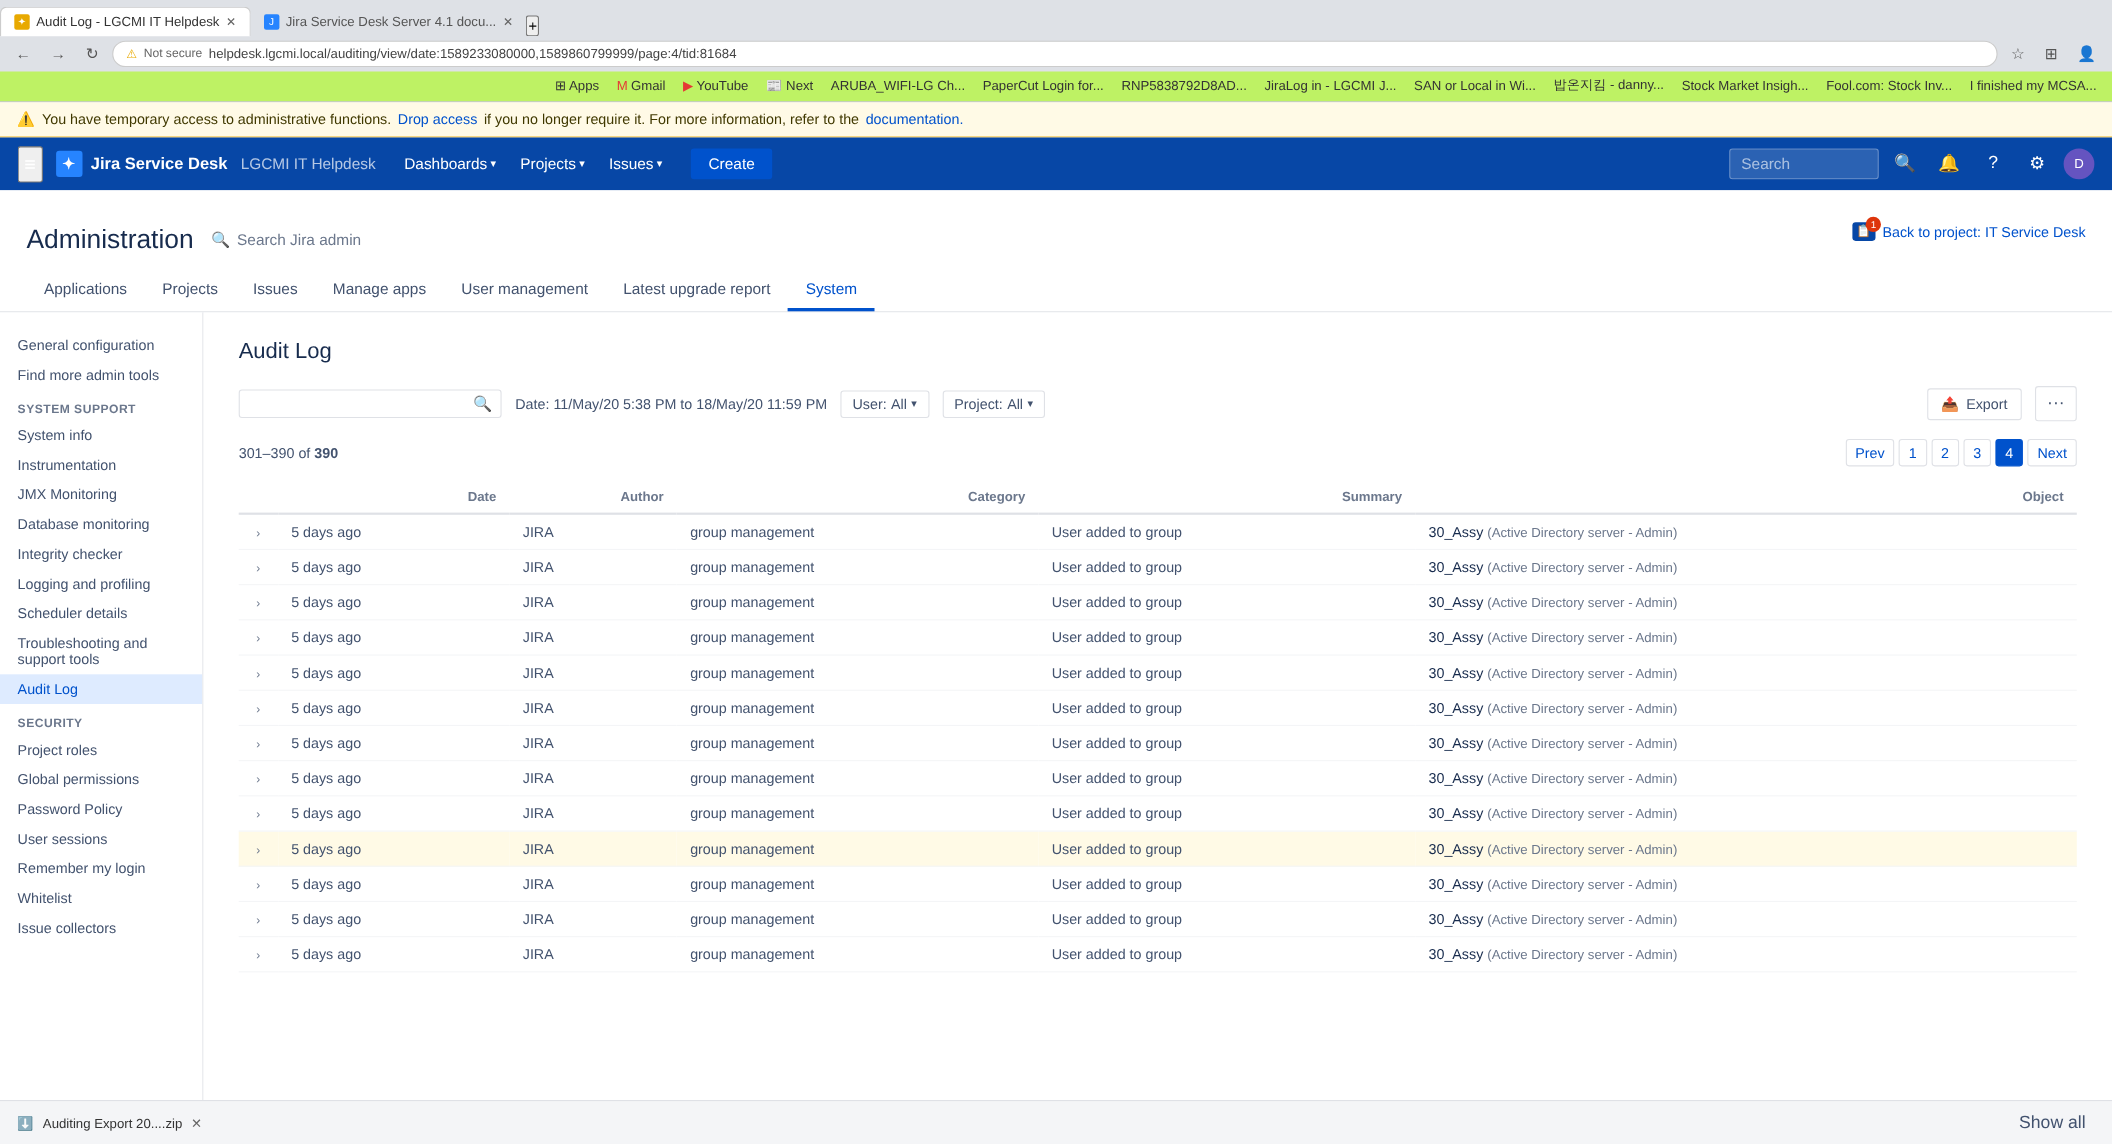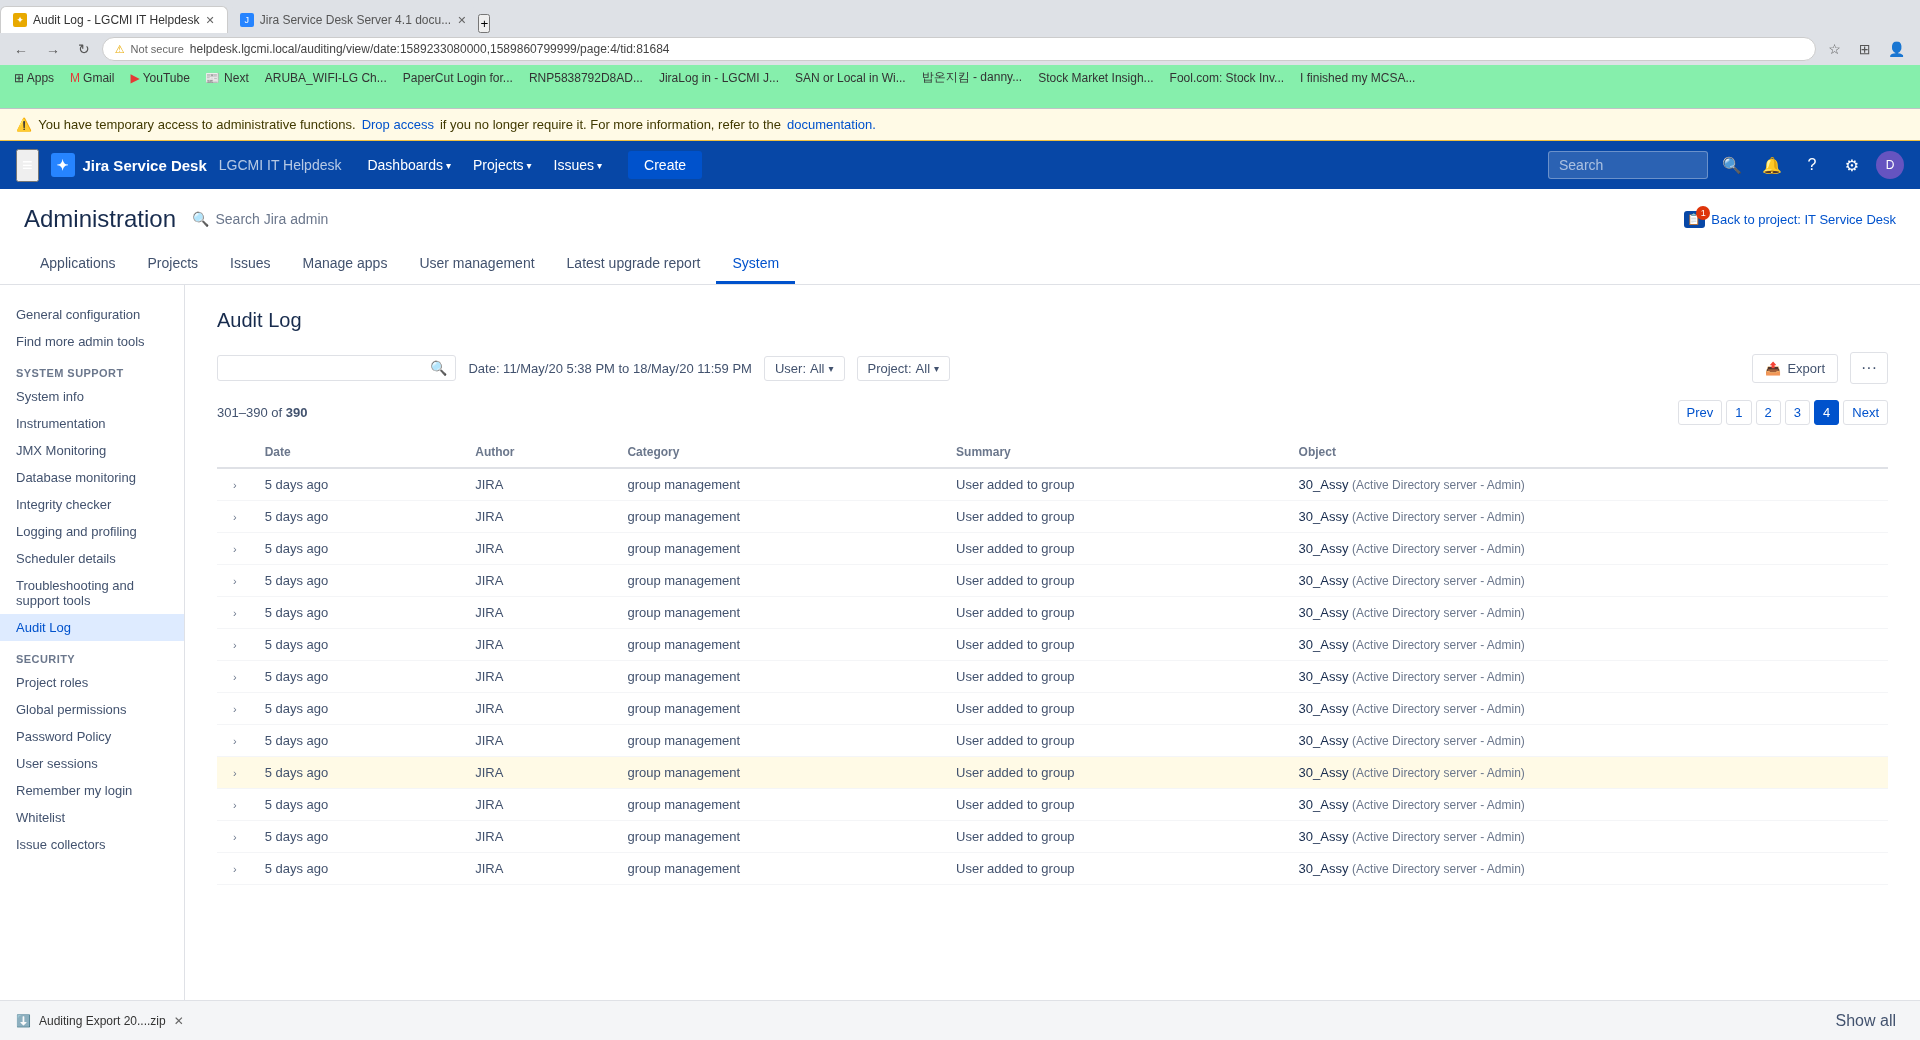--- a/index.html
+++ b/index.html
@@ -8,39 +8,39 @@
     
     .browser-chrome { background: #dee1e6; border-bottom: 1px solid #bfc2c7; }
     .tab-bar { display: flex; align-items: flex-end; padding: 6px 0 0 0; background: #dee1e6; }
     .tab { display: flex; align-items: center; gap: 6px; padding: 6px 12px; background: white; border-radius: 6px 6px 0 0; font-size: 12px; color: #333; border: 1px solid #ccc; border-bottom: none; min-width: 180px; }
     .tab.inactive { background: #dee1e6; border: none; color: #555; }
     .tab .close-btn { margin-left: auto; cursor: pointer; color: #666; font-size: 11px; }
     .address-bar { display: flex; align-items: center; gap: 6px; padding: 4px 8px; background: #dee1e6; }
     .nav-btn { background: none; border: none; cursor: pointer; color: #555; font-size: 14px; padding: 4px 6px; border-radius: 3px; }
     .url-bar { flex: 1; display: flex; align-items: center; background: white; border: 1px solid #ccc; border-radius: 20px; padding: 4px 12px; font-size: 12px; color: #444; gap: 6px; }
     .url-bar .lock { color: #e8a900; font-size: 11px; }
-    .browser-bookmarks { display: flex; align-items: center; gap: 4px; padding: 2px 8px 20px; font-size: 12px; overflow: hidden; background: #86efac; }
+    .browser-bookmarks { display: flex; align-items: center; gap: 4px; padding: 2px 8px 4px; font-size: 12px; overflow: hidden; background: #bef264; justify-content: flex-end; }
     .bookmark-item { background: none; border: none; cursor: pointer; color: #333; font-size: 12px; padding: 2px 6px; border-radius: 3px; white-space: nowrap; display: flex; align-items: center; gap: 3px; }
 
     
     .warning-banner { background: #fffae6; border-bottom: 1px solid #f0c040; padding: 8px 16px; font-size: 13px; color: #403900; display: flex; align-items: center; gap: 6px; }
     .warning-banner a { color: #0052cc; text-decoration: none; }
 
     
     .top-nav { background: #0747a6; display: flex; align-items: center; padding: 0 16px; height: 48px; gap: 12px; }
     .nav-hamburger { color: white; font-size: 18px; cursor: pointer; padding: 4px; }
     .nav-logo { display: flex; align-items: center; gap: 8px; color: white; font-size: 15px; font-weight: 600; text-decoration: none; }
     .nav-logo .logo-icon { background: #2684ff; color: white; border-radius: 3px; width: 24px; height: 24px; display: flex; align-items: center; justify-content: center; font-size: 14px; font-weight: bold; }
     .nav-instance { color: rgba(255,255,255,0.7); font-size: 14px; }
     .nav-links { display: flex; align-items: flex-start; gap: 2px; margin-left: 4px; }
     .nav-link { color: white; text-decoration: none; padding: 8px 10px; font-size: 14px; border-radius: 3px; display: flex; align-items: center; gap: 3px; cursor: pointer; }
     .nav-link .arrow { font-size: 10px; }
     .create-btn { background: #0052cc; color: white; border: none; border-radius: 3px; padding: 6px 16px; font-size: 14px; font-weight: 500; cursor: pointer; margin-left: 4px; }
     .nav-right { margin-left: auto; display: flex; align-items: center; gap: 8px; }
-    .search-box { background: rgba(255,255,255,0.15); border: 1px solid rgba(255,255,255,0.3); border-radius: 3px; padding: 5px 10px; color: white; font-size: 14px; width: 160px; }
+    .search-box { background: rgba(255,255,255,0.15); border: 1px solid rgba(255,255,255,0.3); border-radius: 3px; padding: 5px 10px; color: white; font-size: 14px; width: 136px; }
     .search-box::placeholder { color: rgba(255,255,255,0.6); }
     .nav-icon-btn { color: white; background: none; border: none; cursor: pointer; font-size: 16px; padding: 6px; border-radius: 3px; width: 32px; height: 32px; display: flex; align-items: center; justify-content: center; }
     .avatar { width: 28px; height: 28px; border-radius: 50%; background: #6554c0; display: flex; align-items: center; justify-content: center; color: white; font-size: 12px; cursor: pointer; }
 
     
     .admin-header { background: white; padding: 16px 24px 0; border-bottom: 1px solid #dfe1e6; }
     .admin-title-row { display: flex; align-items: center; justify-content: space-between; margin-bottom: 12px; }
     .admin-title { font-size: 24px; font-weight: 400; color: #172b4d; }
     .admin-search { display: flex; align-items: center; gap: 6px; color: #6b778c; font-size: 14px; margin-left: 16px; cursor: pointer; }
     .back-project { display: flex; align-items: center; gap: 6px; color: #0052cc; font-size: 13px; text-decoration: none; }
@@ -76,33 +76,33 @@
     
     .pagination-row { display: flex; align-items: center; justify-content: space-between; margin-bottom: 12px; }
     .pagination-info { font-size: 13px; color: #42526e; }
     .pagination-info strong { font-weight: 600; }
     .pagination-links { display: flex; align-items: center; gap: 4px; }
     .page-link { padding: 4px 8px; border: 1px solid #dfe1e6; border-radius: 3px; font-size: 13px; color: #0052cc; cursor: pointer; text-decoration: none; background: white; }
     .page-link.active { background: #0052cc; color: white; border-color: #0052cc; }
 
     
     .audit-table { width: 100%; border-collapse: collapse; }
-    .audit-table th { text-align: left; padding: 8px 12px; font-size: 12px; font-weight: 600; color: #6b778c; border-bottom: 2px solid #dfe1e6; }
+    .audit-table th { text-align: right; padding: 8px 12px; font-size: 12px; font-weight: 600; color: #6b778c; border-bottom: 2px solid #dfe1e6; }
     .audit-table td { padding: 8px 12px; font-size: 13px; color: #42526e; border-bottom: 1px solid #f4f5f7; vertical-align: middle; }
     .audit-table tr.highlighted td { background: #fffae6; }
     .expand-btn { color: #6b778c; cursor: pointer; font-size: 11px; padding: 2px 4px; }
     .object-primary { color: #172b4d; font-weight: 500; }
     .object-secondary { color: #6b778c; font-size: 12px; }
 
     
     .bottom-bar { position: fixed; bottom: 0; left: 0; right: 0; background: #f4f5f7; border-top: 1px solid #dfe1e6; padding: 8px 16px; display: flex; align-items: center; justify-content: space-between; height: 40px; }
     .download-item { display: flex; align-items: center; gap: 8px; font-size: 12px; color: #333; }
     .show-all-btn { font-size: 16px; color: #42526e; background: none; border: none; cursor: pointer; padding: 4px 8px; }
 
-    .title-left { display: flex; align-items: center; }
+    .title-left { display: flex; align-items: center; margin-top: 15px; }
   </style>
 </head>
 <body>
 
 <div class="browser-chrome">
   <div class="tab-bar">
     <div class="tab">
       <span style="width:14px;height:14px;background:#e8a900;border-radius:2px;display:inline-block;font-size:9px;color:white;display:flex;align-items:center;justify-content:center;">✦</span>
       <span>Audit Log - LGCMI IT Helpdesk</span>
       <span class="close-btn">✕</span>

